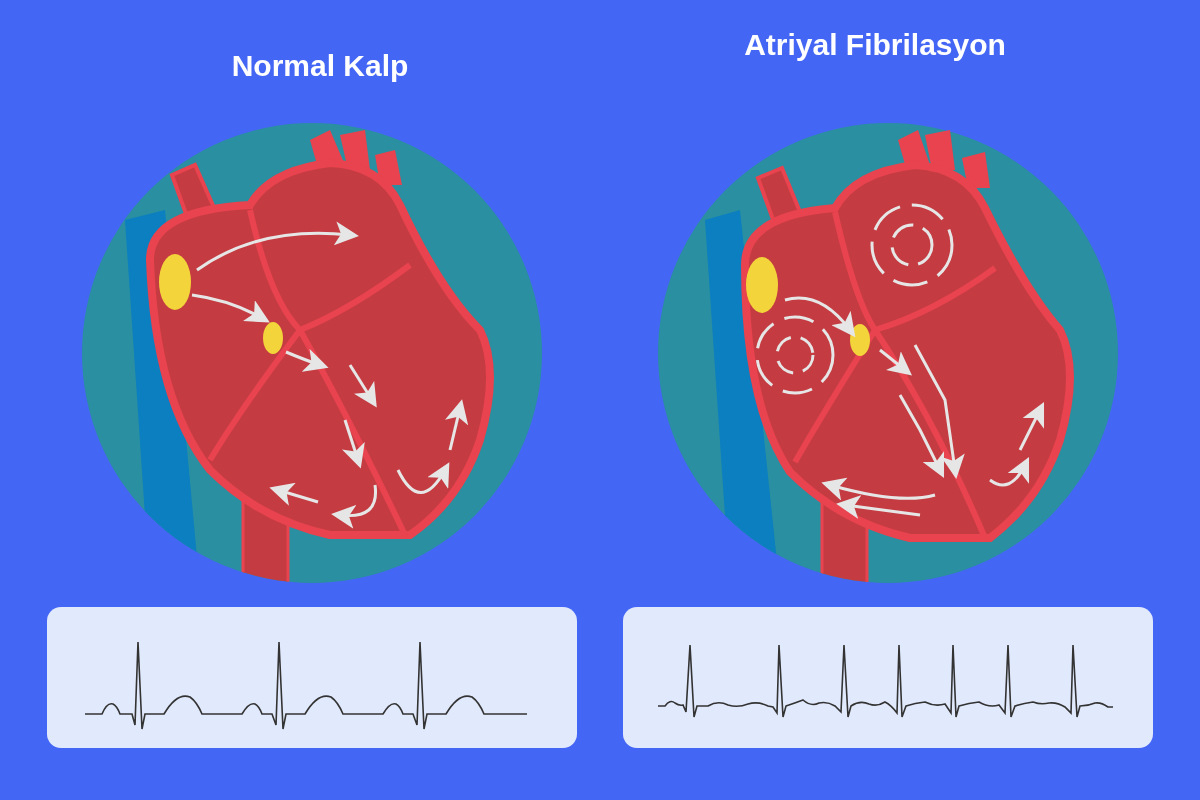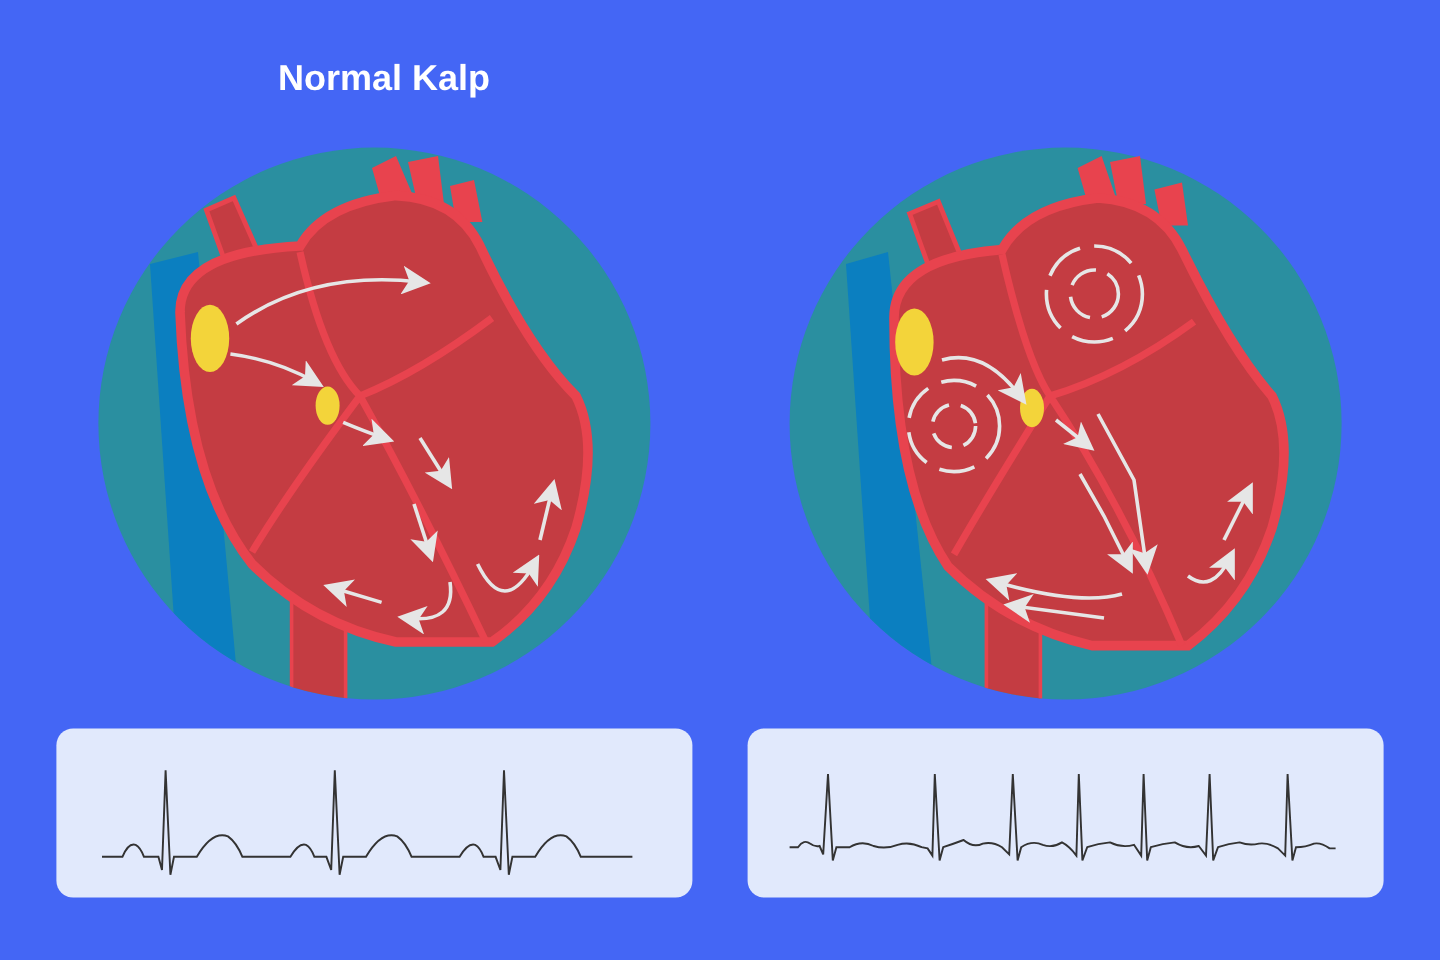--- a/index.html
+++ b/index.html
@@ -10,20 +10,21 @@
   .ecg{position:absolute;background:#e1e9fc;border-radius:14px;}
   #ecg-left{left:47px;top:607px;width:530px;height:141px;}
   #ecg-right{left:623px;top:607px;width:530px;height:141px;}
   svg.fig{position:absolute;left:0;top:0;}
 </style>
 </head>
 <body>
 
 <div class="title" id="t-left">Normal Kalp</div>
 <div class="title" id="t-right">
+  <div>Atriyal Fibrilasyon</div>
 </div>
 
 <svg class="fig" width="1200" height="800">
   <defs>
     <marker id="ah" markerWidth="8" markerHeight="8" refX="5" refY="4" orient="auto">
       <path d="M0,0 L8,4 L0,8 L2,4 Z" fill="#e6e6e6"></path>
     </marker>
     <clipPath id="cl">
         <circle cx="312" cy="353" r="230"></circle>
       </clipPath>

